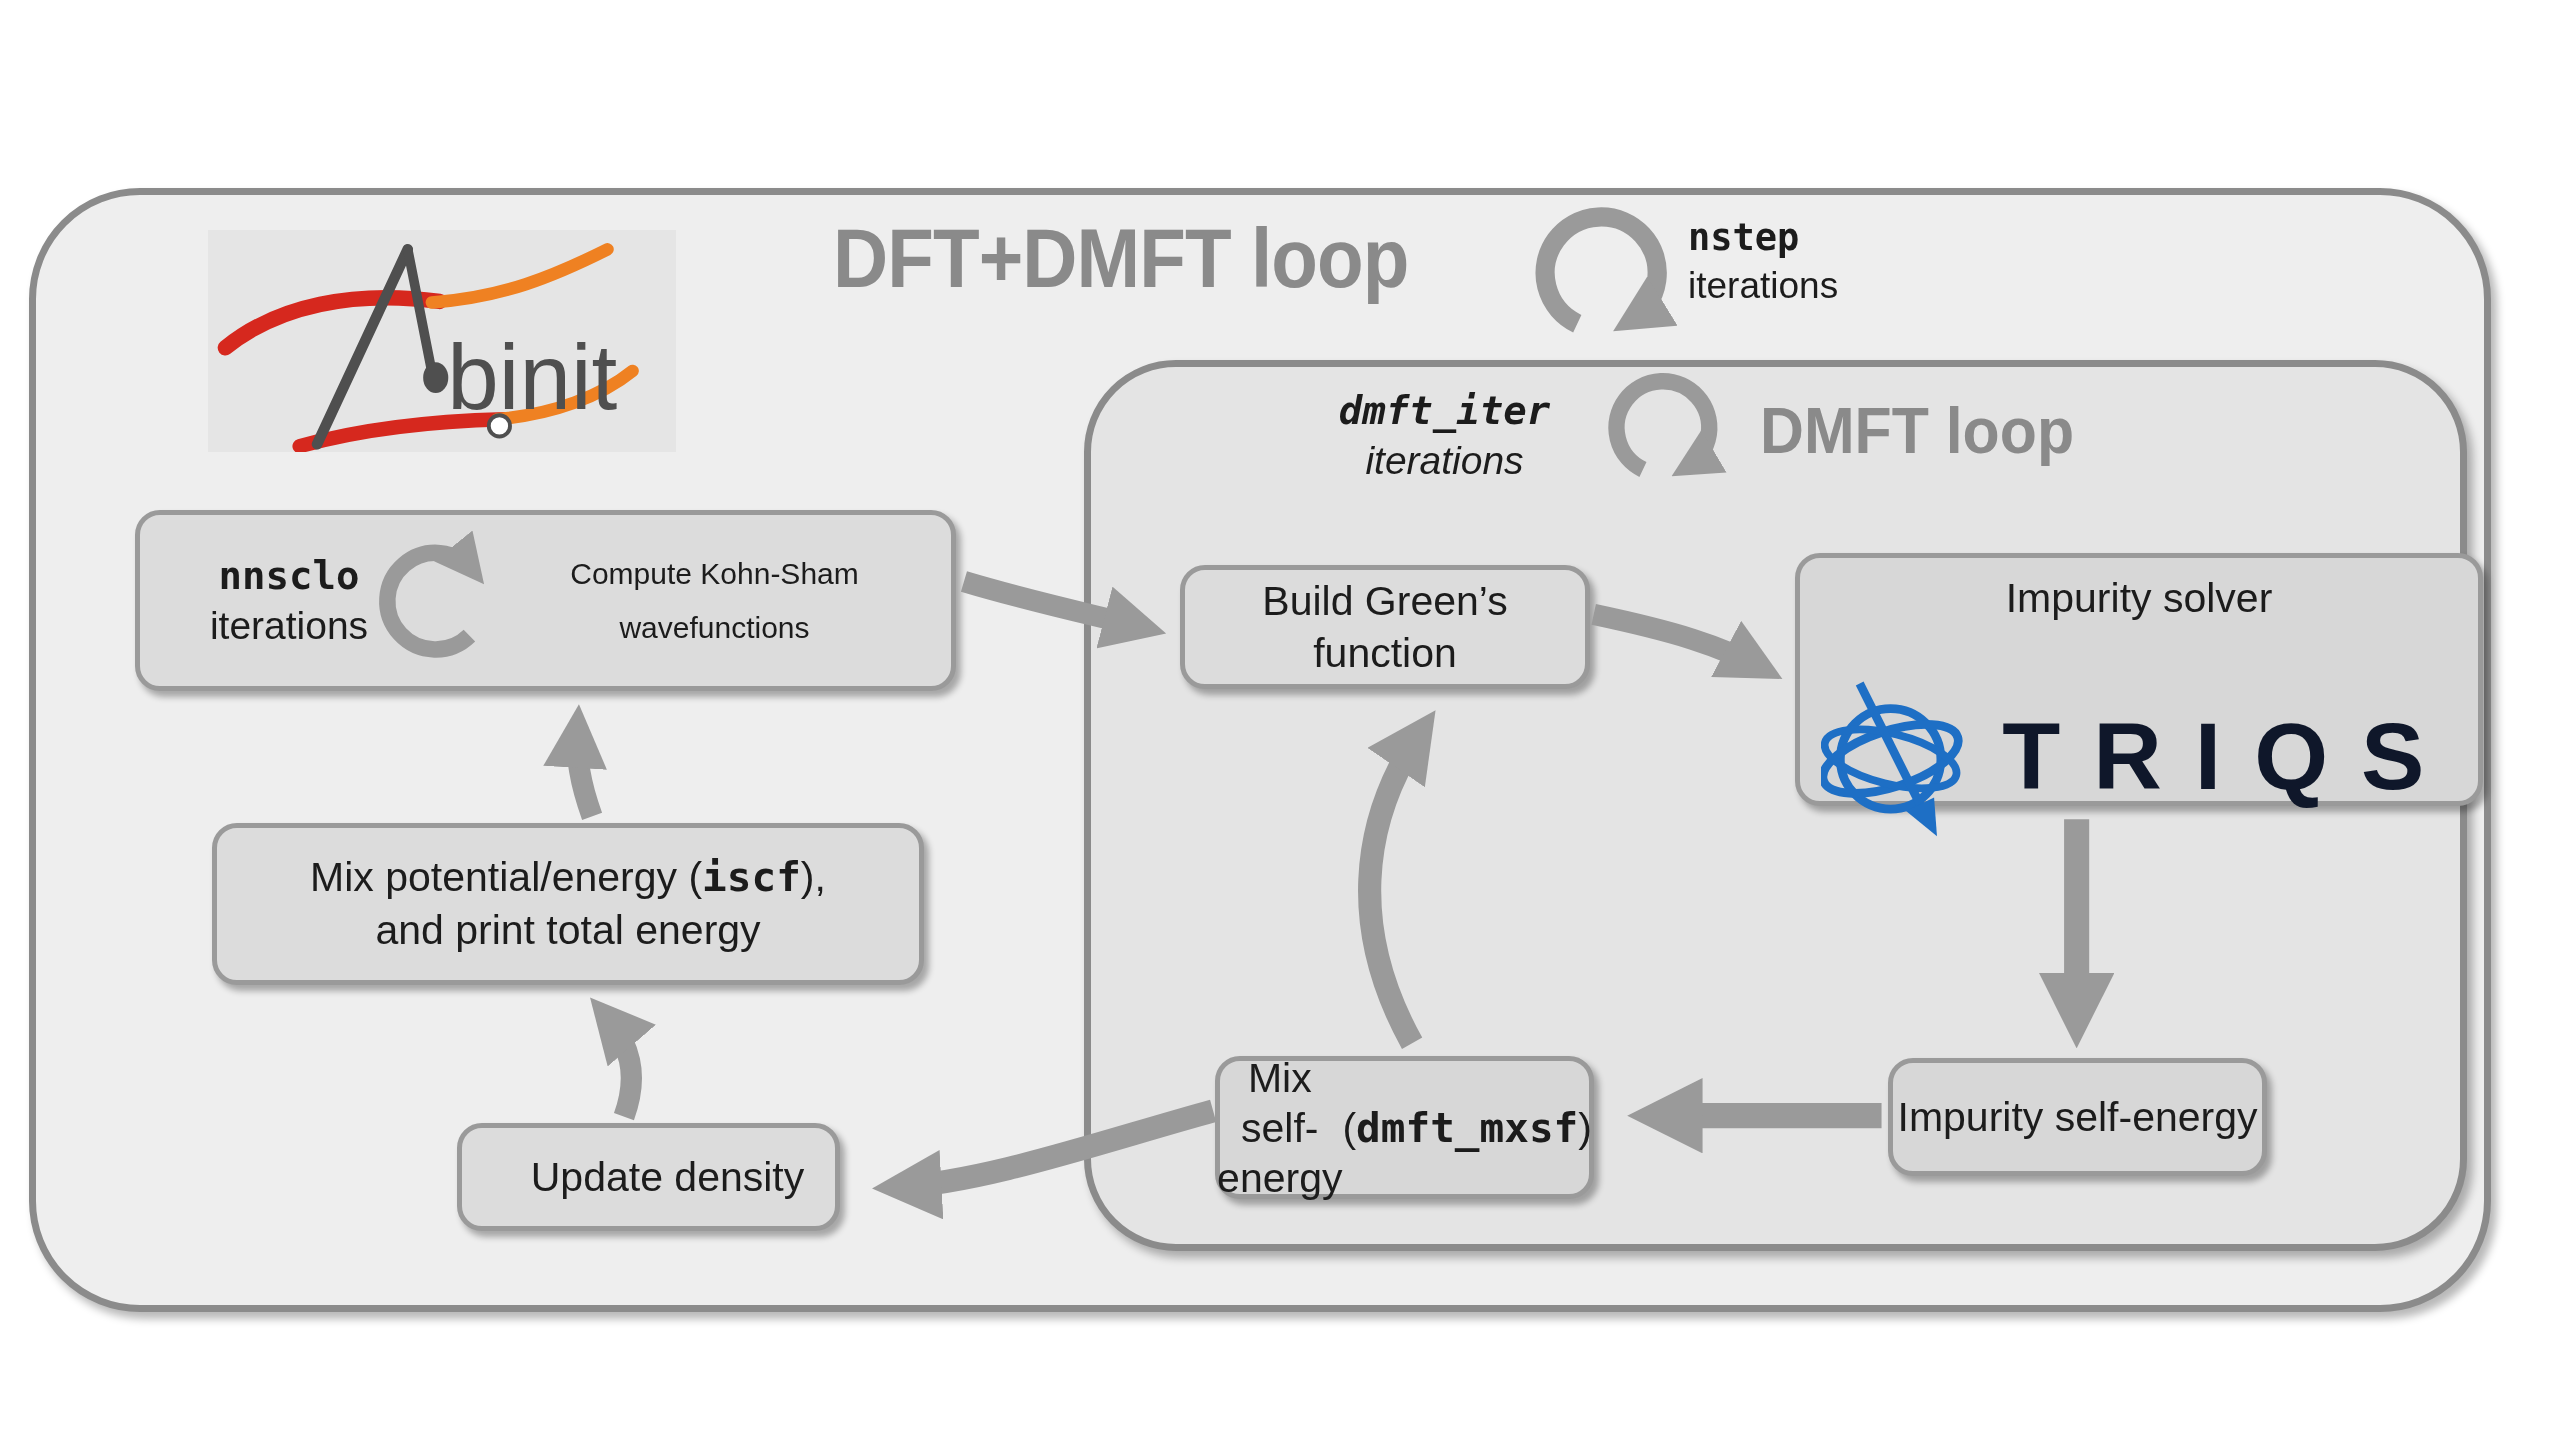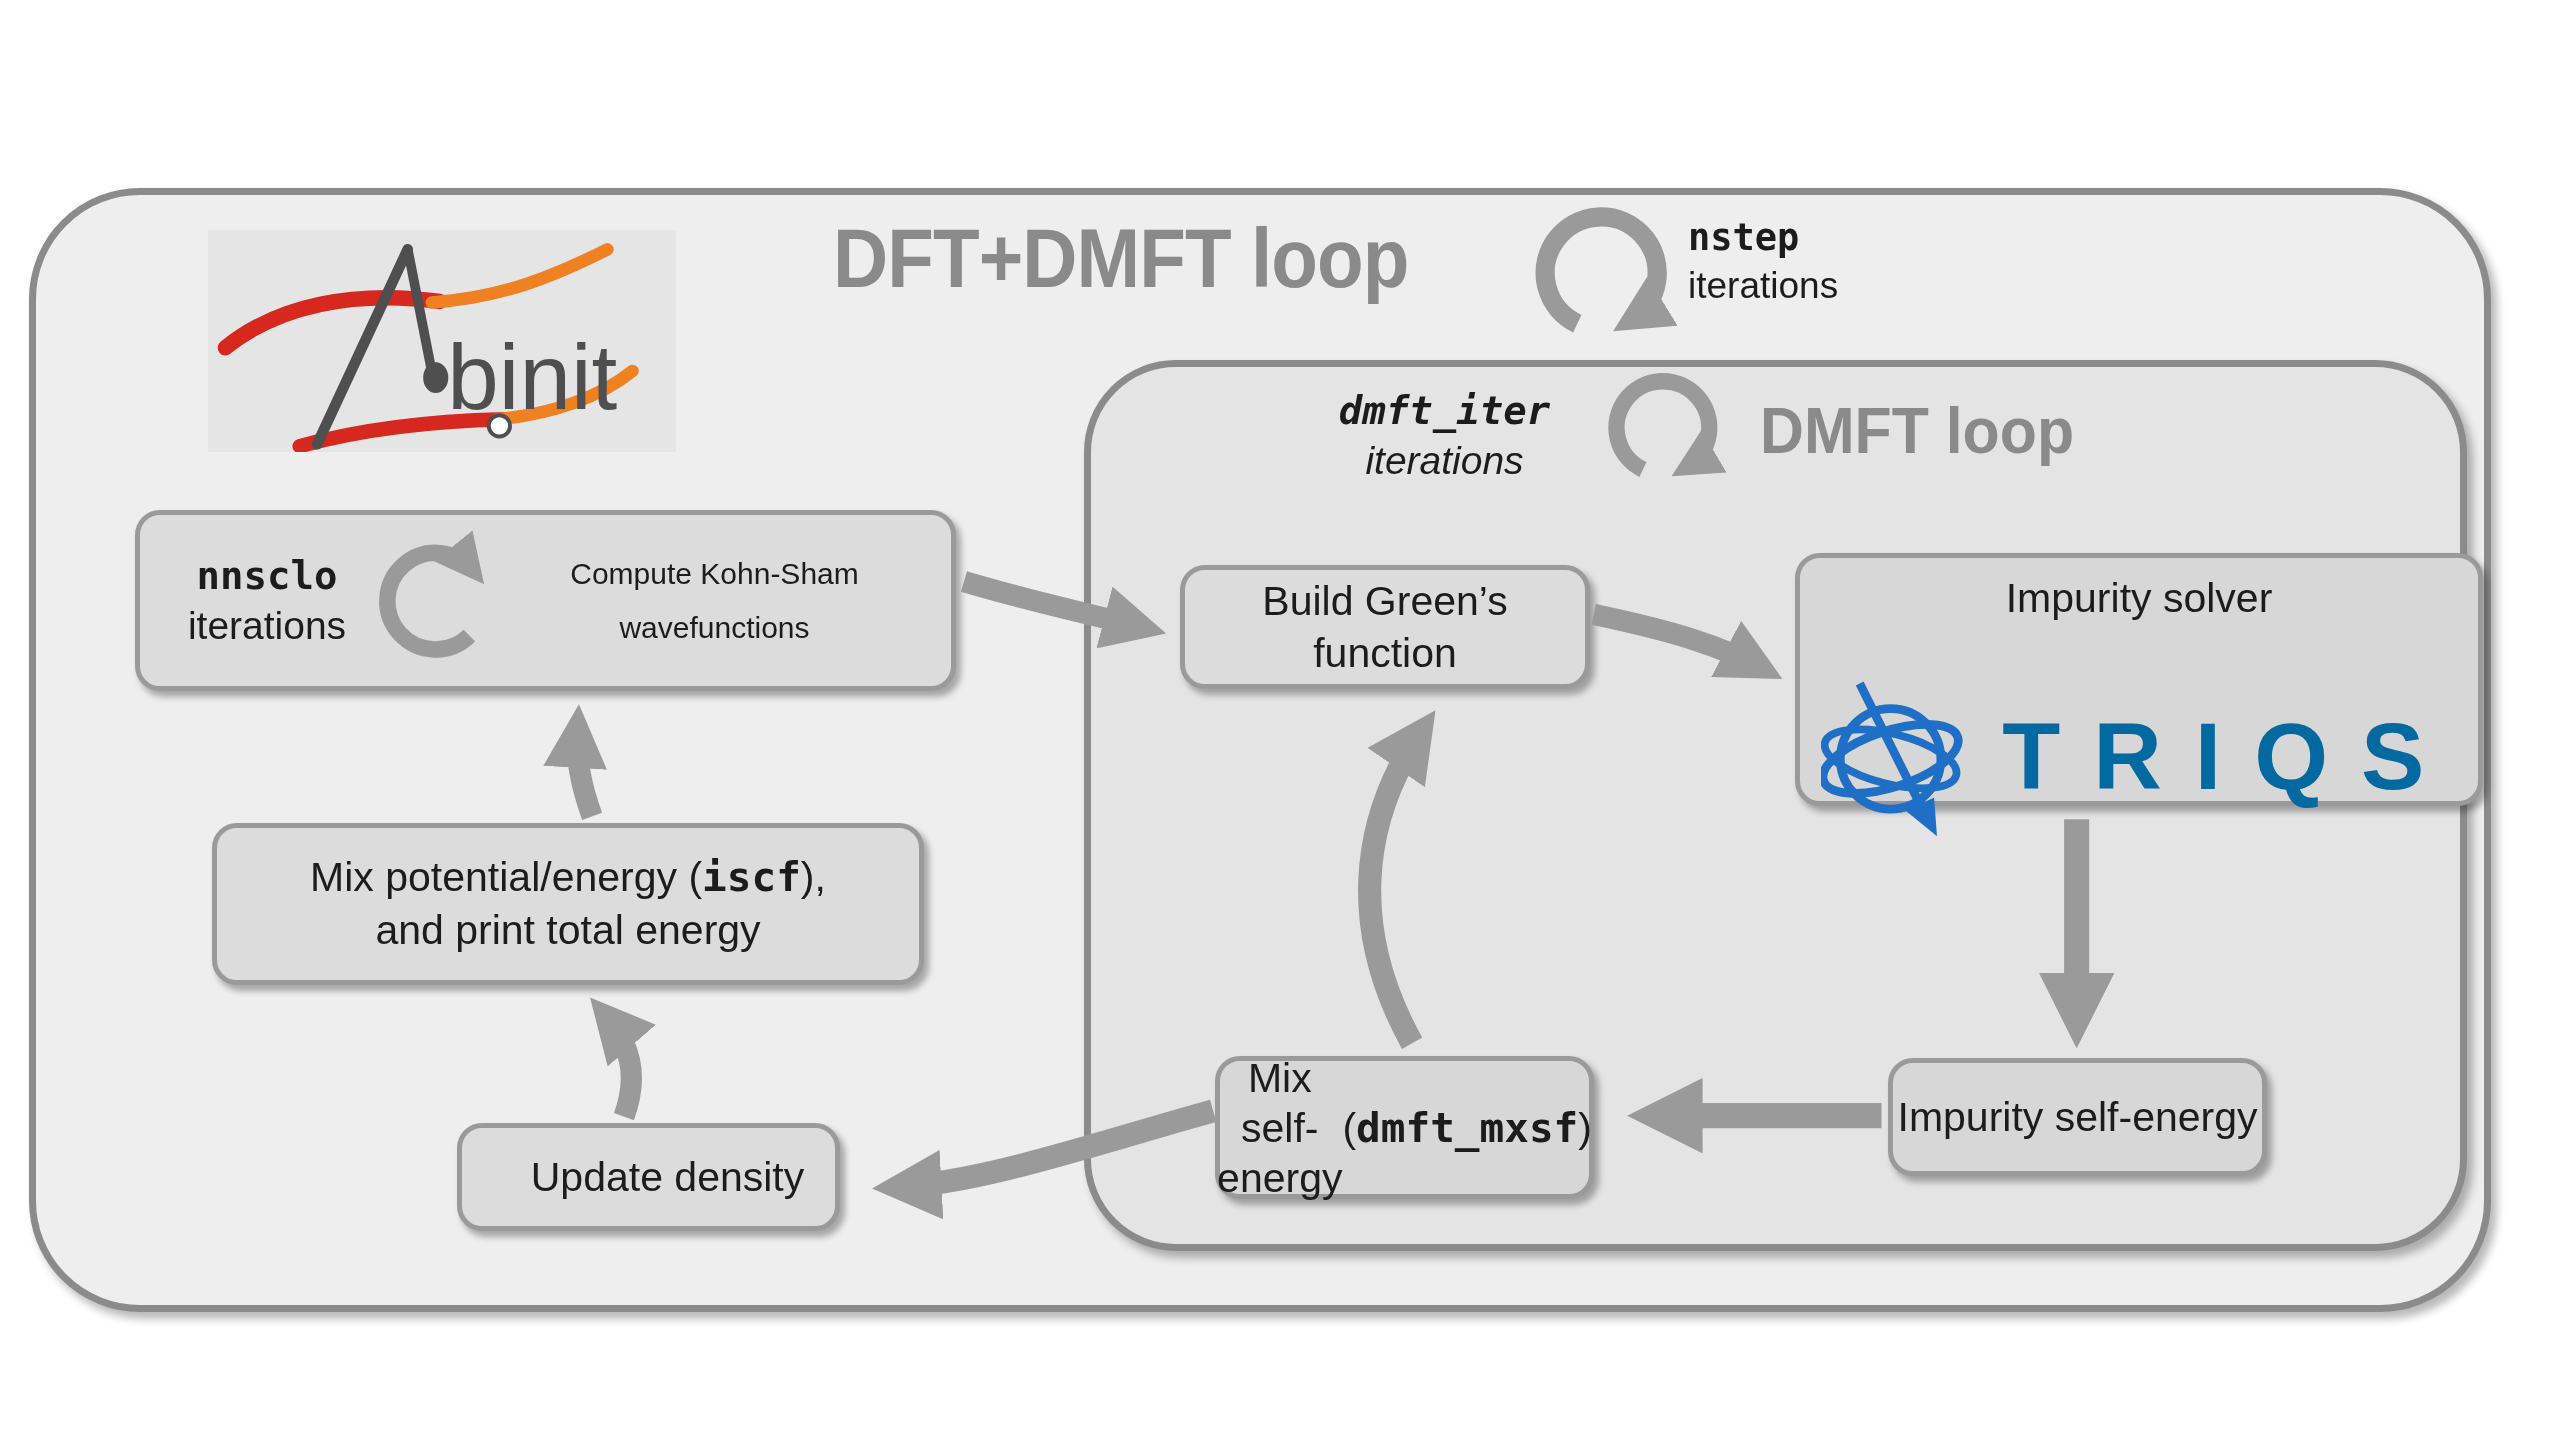--- a/index.html
+++ b/index.html
@@ -33,29 +33,29 @@
   #dmft-iter-block{position:absolute;left:1285px;top:386px;width:319px;z-index:4;font-size:39px;line-height:50px;text-align:center;font-style:italic;}
   #inner-title{
     position:absolute;left:1760px;top:394px;z-index:4;font-size:64px;font-weight:bold;
     color:#8a8a8a;transform:scaleX(.95);transform-origin:left top;white-space:nowrap;
   }
 
   
   #abinit-logo{position:absolute;left:208px;top:230px;width:468px;height:222px;background:#e5e5e5;z-index:4;}
 
   
-  #ks-box{left:135px;top:510px;width:821px;height:181px;justify-content:flex-start;padding:0 16px;}
+  #ks-box{left:135px;top:510px;width:821px;height:181px;justify-content:flex-start;padding:0 38px;}
   #ks-iter{width:222px;text-align:center;font-size:39px;line-height:50px;flex:none;}
   #ks-label{flex:1;text-align:center;font-size:30px;line-height:54px;}
   .loop-spacer{width:116px;flex:none;height:100%;}
 
   #green-box{left:1180px;top:565px;width:410px;height:124px;}
   #triqs-box{left:1795px;top:553px;width:688px;height:253px;flex-direction:column;justify-content:flex-start;padding-top:13.5px;gap:41px;}
   #triqs-row{display:flex;align-items:center;justify-content:center;gap:27px;margin-top:5.8px;}
-  #triqs-word{font-size:95px;font-weight:600;letter-spacing:33px;color:#0369a1;line-height:106px;margin-left:9.7px;}
+  #triqs-word{font-size:95px;font-weight:600;letter-spacing:33px;color:#0f172a;line-height:106px;margin-left:9.7px;}
   #sigma-box{left:1888px;top:1058px;width:379px;height:118px;}
   #mixsigma-box{left:1215px;top:1056px;width:379px;height:143px;line-height:50px;}
   #update-box{left:457px;top:1123px;width:383px;height:108px;padding-left:38px;}
   #mixpot-box{left:212px;top:823px;width:712px;height:162px;flex-direction:column;line-height:53px;}
 
   
   #arrow-layer{position:absolute;left:0;top:0;width:2576px;height:1449px;z-index:5;pointer-events:none;}
   svg{display:block;}
 </style>
 </head>

